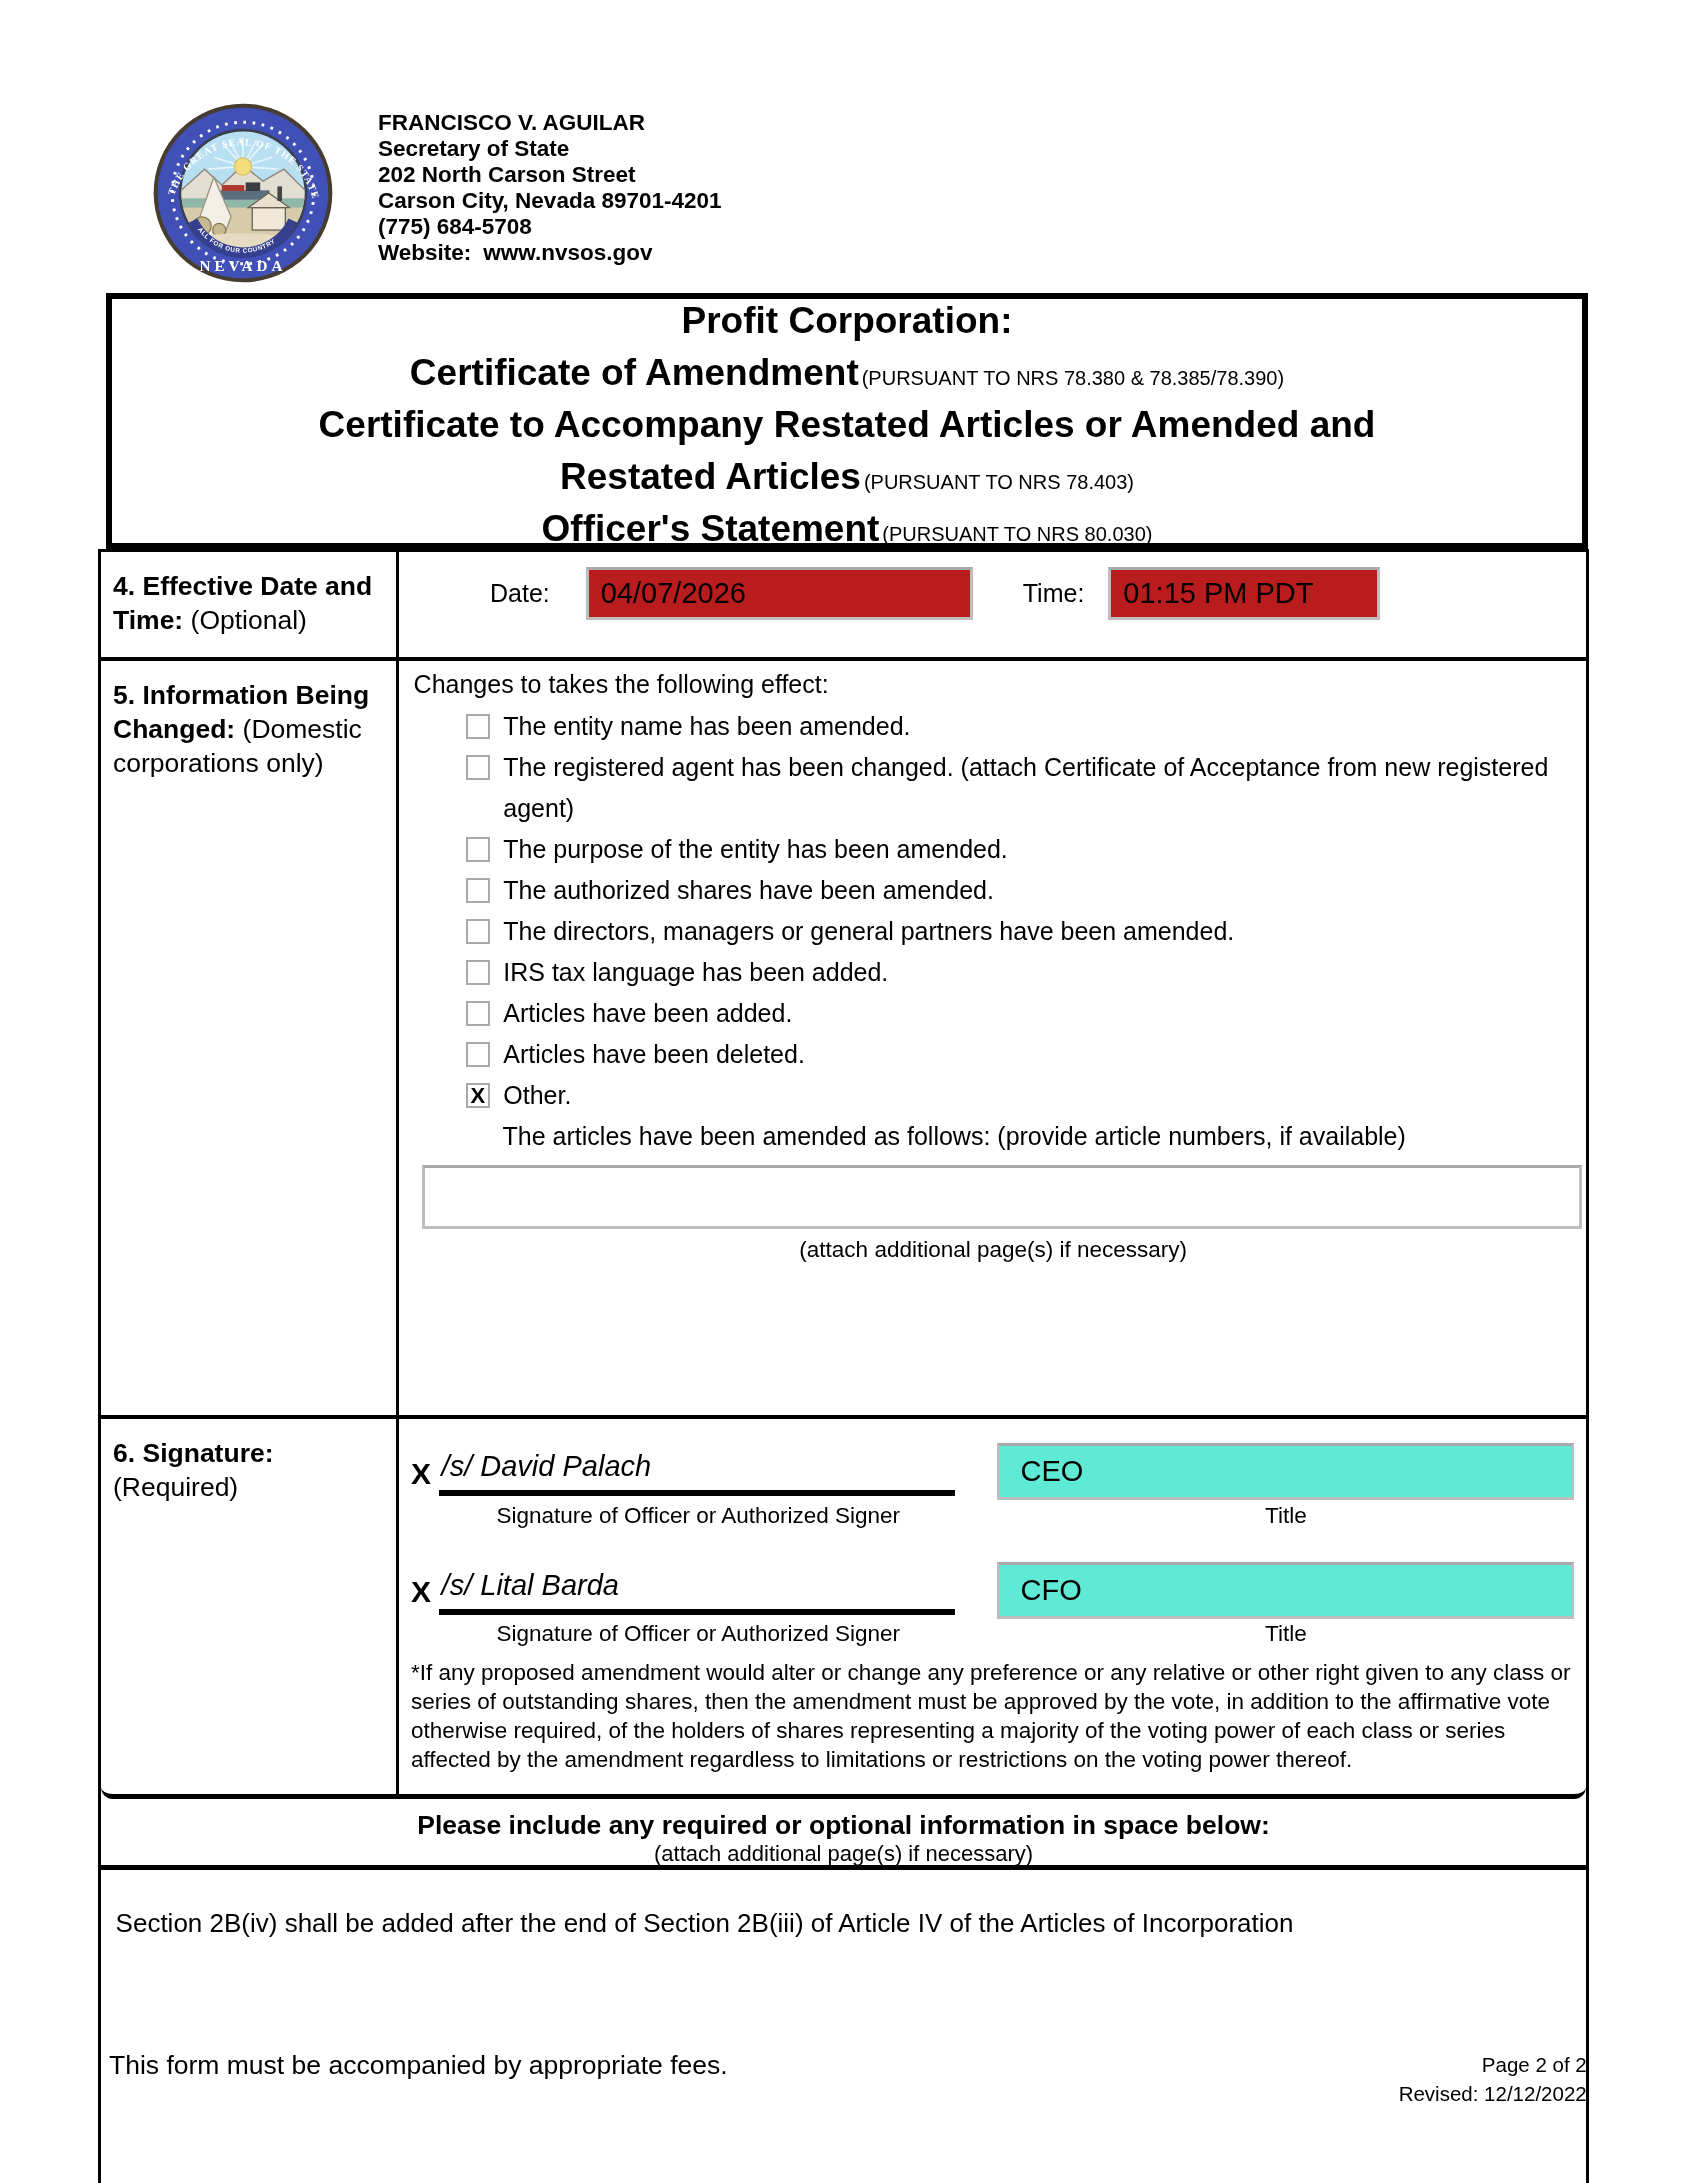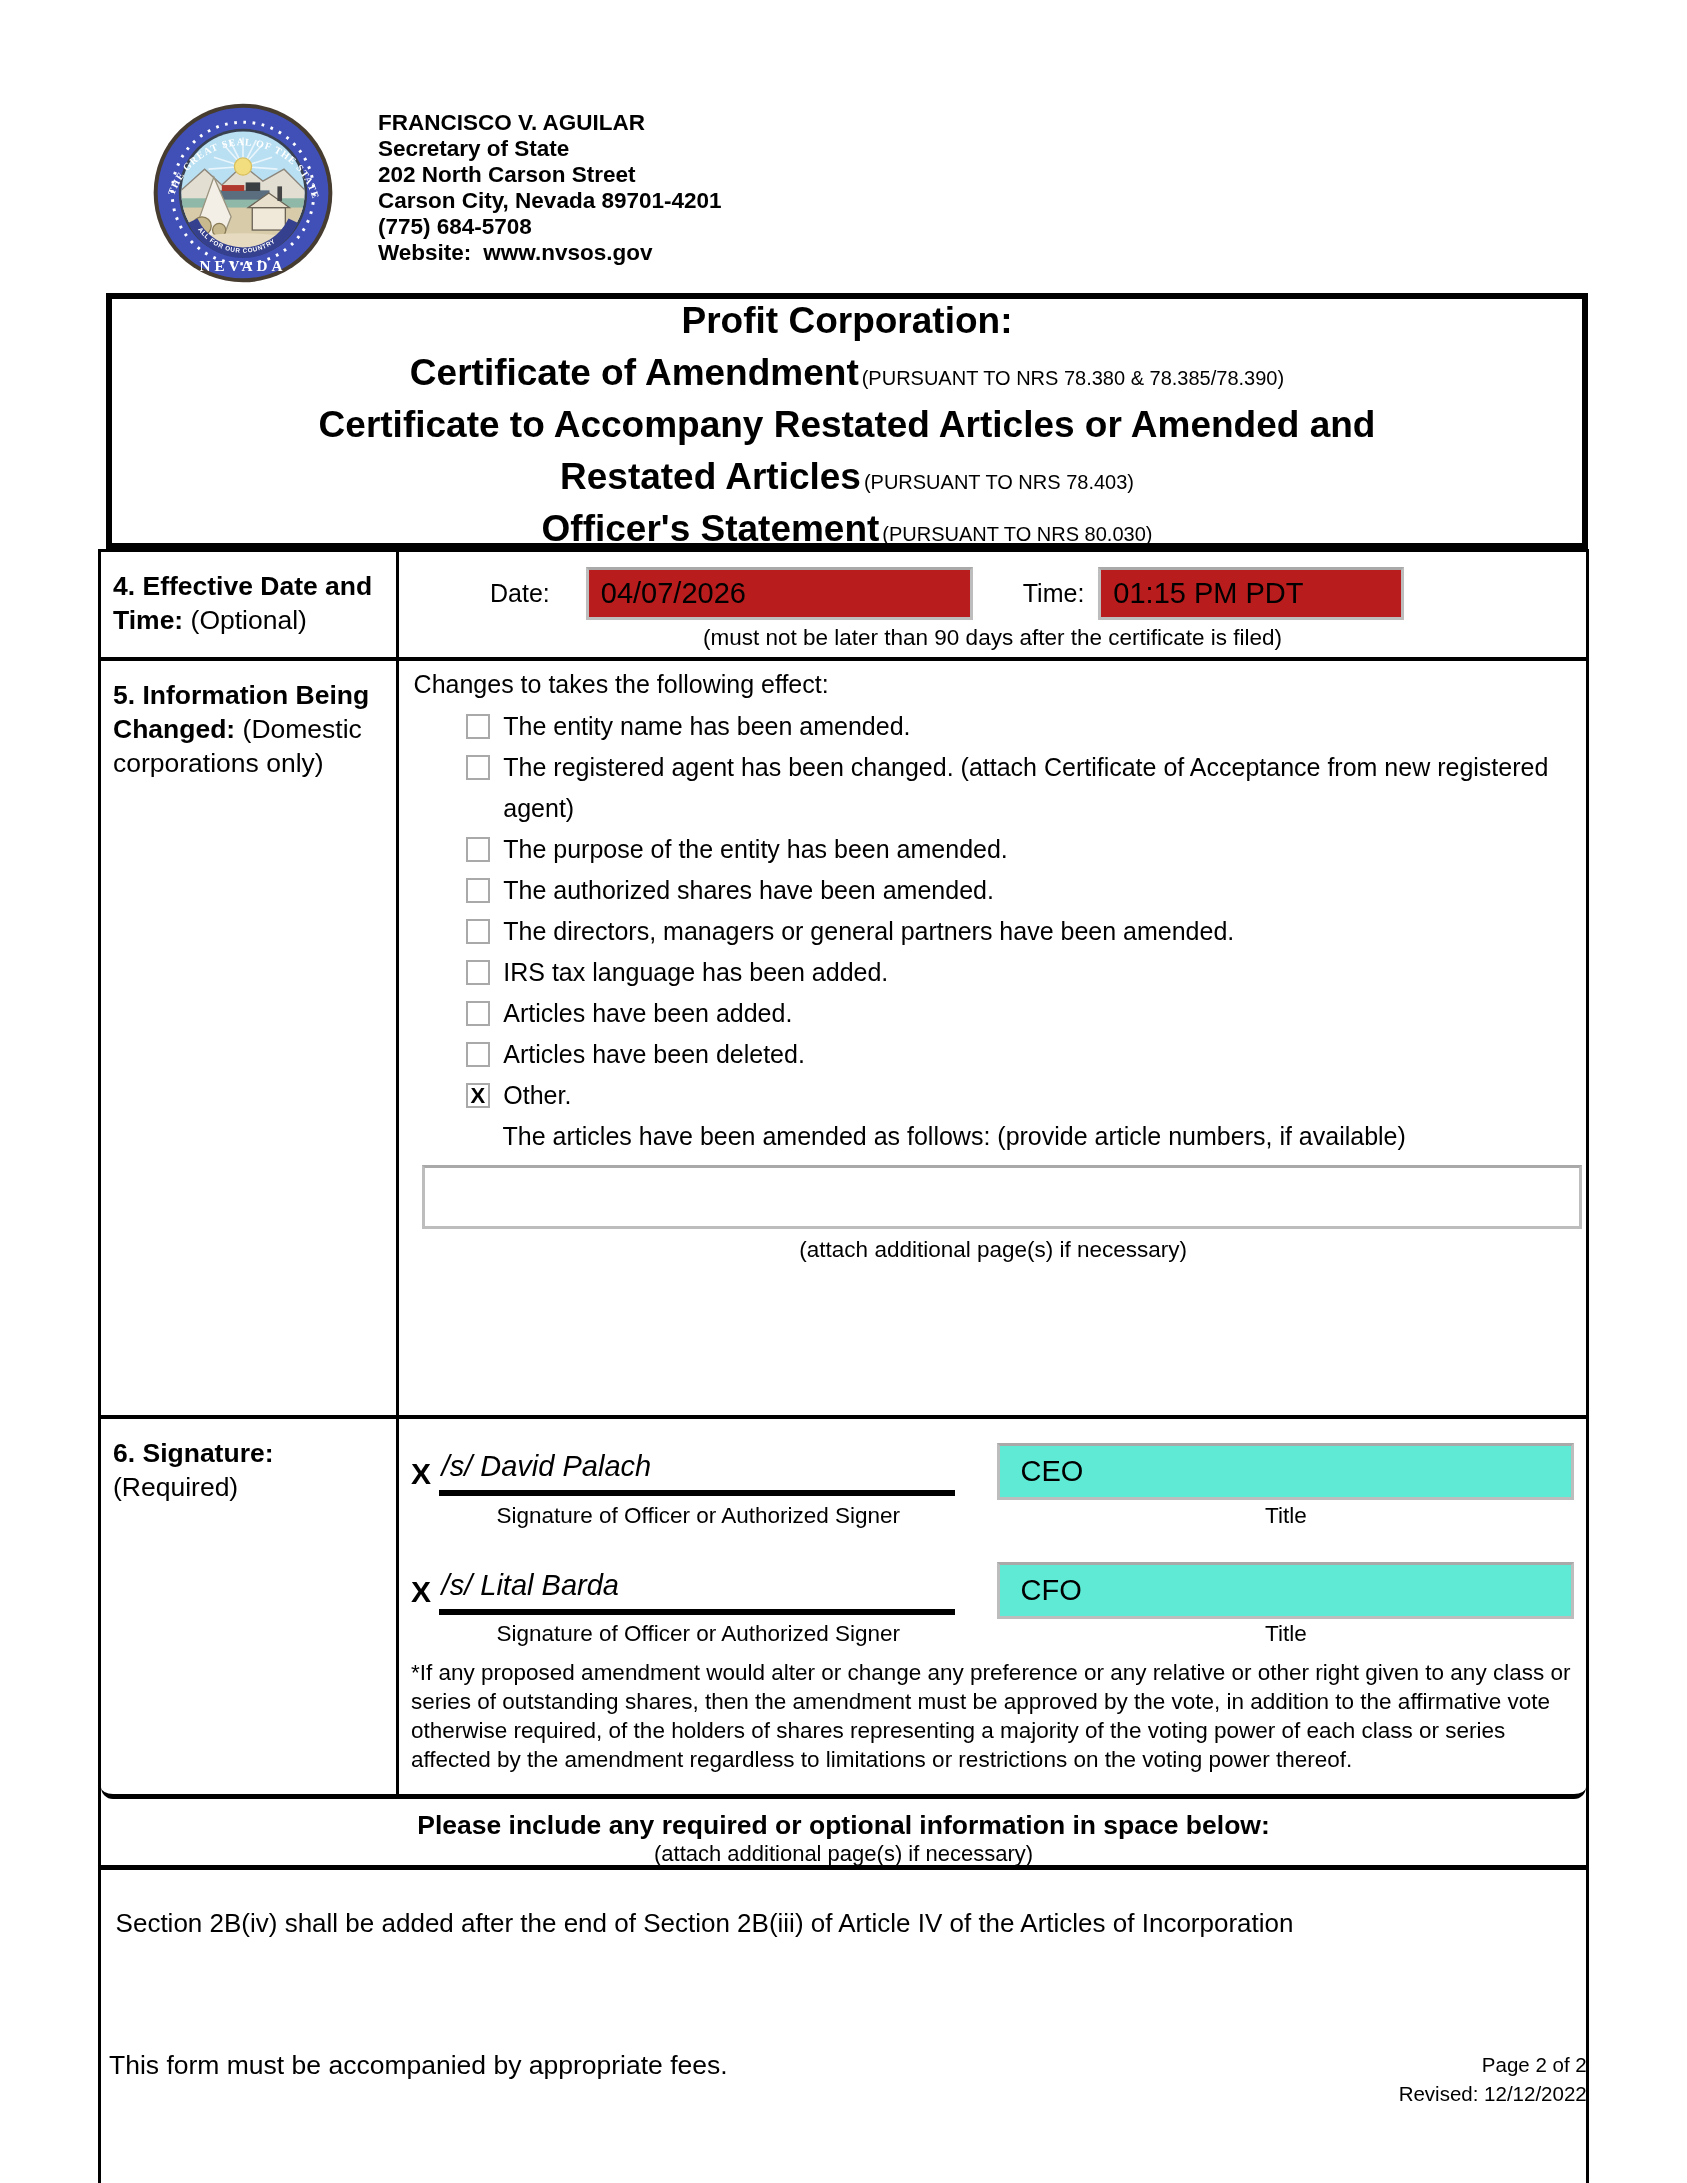--- a/index.html
+++ b/index.html
@@ -33,21 +33,21 @@
   .row5 { height:758px; border-bottom:4px solid #000; }
   .row6 { height:380px; border-bottom:5.3px solid #000;border-radius:12px; }
   .row-include { display:block; height:71px; border-bottom:5.3px solid #000; text-align:center; padding-top:10.6px; }
   .row-additional { display:block; height:324px; padding:34px 165px 0 14.6px; font-size:26px; line-height:39px; }
 
   
   .dt-line { display:flex; align-items:center; margin:14.6px 0 0 91px; font-size:25px; }
   .field-box { background:#b91c1c; border:3.3px solid #bdbdbd; border-top-color:#a9a9a9; height:53px;
                font-size:29px; display:flex; align-items:center; padding-left:12px; }
   .date-box { width:387px; margin-left:36px; }
-  .time-box { width:306px; margin-left:14px; }
+  .time-box { width:272px; margin-left:24px; }
   .time-label { margin-left:50px; }
   .dt-note { text-align:center; font-size:22.5px; margin-top:5.3px; }
 
   
   .r5-inner { padding:9.3px 13.2px 0 14.6px; font-size:25px; }
   .cb-list { margin-top:6.6px; margin-left:52px; line-height:41px; }
   .cb-row { display:flex; }
   .cb-box { flex:0 0 auto; width:24.5px; height:24.5px; border:2.6px solid #a9a9a9; margin:8.6px 13.2px 0 0;
             display:flex; align-items:center; justify-content:center; }
   .cb-mark { font-size:22px; font-weight:bold; line-height:1; }
@@ -176,21 +176,20 @@
         <b>4. Effective Date and Time:</b>
         <span>(Optional)</span>
       </div>
       <div class="row-content">
         <div class="dt-line">
           <span>Date:</span>
           <div class="field-box date-box">04/07/2026</div>
           <span class="time-label">Time:</span>
           <div class="field-box time-box">01:15 PM PDT</div>
         </div>
-        <div class="dt-note">(must not be later than 90 days after the certificate is filed)</div>
       </div>
     </div>
 
     <div class="row row5">
       <div class="row-label">
         <b>5. Information Being Changed:</b>
         <span>(Domestic corporations only)</span>
       </div>
       <div class="row-content">
         <div class="r5-inner">

